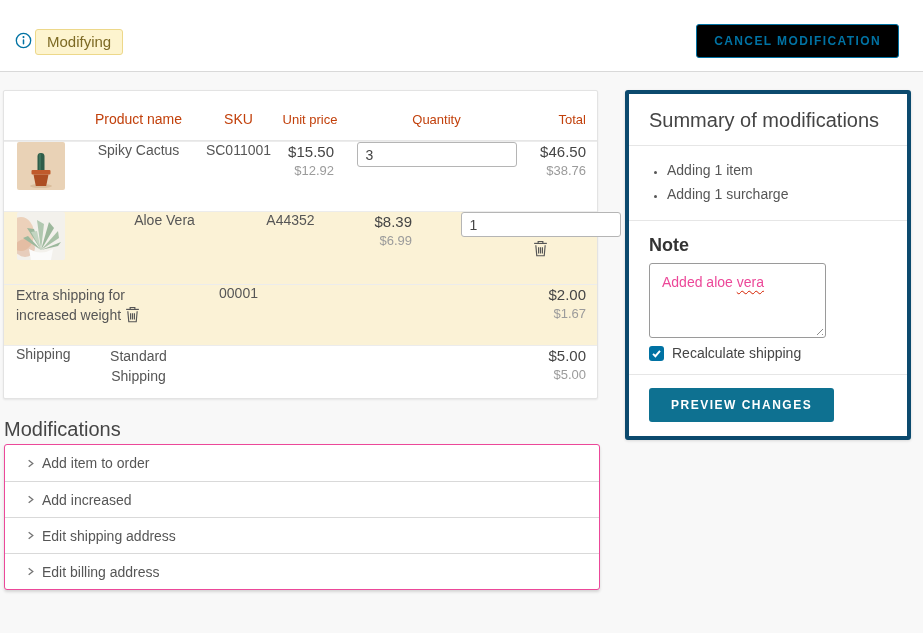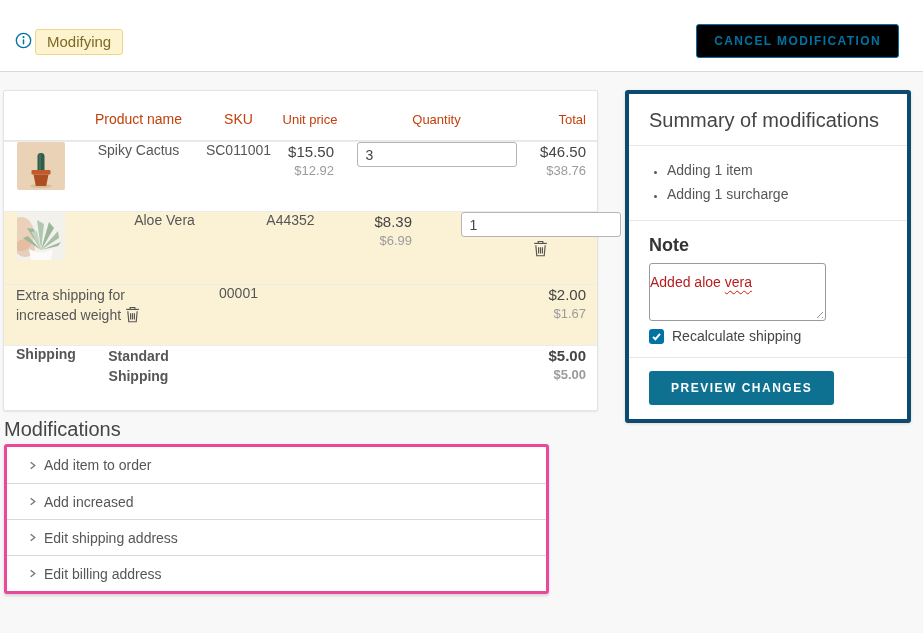--- a/index.html
+++ b/index.html
@@ -32,50 +32,50 @@
   .c-sku{width:85px;text-align:center;font-size:14px;}
   .c-unit{width:58px;text-align:right;padding-right:5px;}
   .c-unit.hdr{text-align:center;padding-right:0;}
   .c-qty{width:195px;text-align:center;}
   .c-total{width:65px;text-align:right;padding-right:13px;}
   .price-main{font-size:15px;color:#454545;line-height:20px;}
   .price-sub{font-size:13px;color:#9b9b9b;line-height:17px;}
   .r-product1{height:70px;}
   .r-product2{height:73px;background:var(--row-highlight);gap:26px;}
   .r-surcharge{height:61px;background:var(--row-highlight);}
-  .r-shipping{height:65px;font-weight:bold;}
+  .r-shipping{height:53px;}
   .thumb{width:48px;height:48px;border-radius:2px;display:block;}
   .qty-input{width:160px;height:25px;border:1px solid #b5b5b5;border-radius:3px;padding:1px 8px;
     font-size:14px;color:#454545;background:#fff;}
   .qty-stack{display:inline-flex;flex-direction:column;align-items:center;gap:3px;}
   .trash{width:15px;height:17px;cursor:pointer;display:inline-block;vertical-align:-3px;}
   .c-span2{width:192px;padding-left:12px;padding-right:8px;font-size:14px;line-height:20px;}
   .c-shiplabel{width:77px;padding-left:12px;font-size:14px;}
   .c-shipmethod{width:115px;text-align:center;font-size:14px;line-height:20px;}
 
   
   .mods-title{position:absolute;left:4px;top:418px;font-size:20px;font-weight:400;color:#454545;}
-  .accordion{position:absolute;left:4px;top:444px;width:545px;background:#fff;border:3px solid #ec4899;
+  .accordion{position:absolute;left:4px;top:444px;width:596px;background:#fff;border:1px solid #ec4899;
     border-radius:3px;box-shadow:0 2px 3px rgba(0,0,0,.14);}
   .acc-row{display:flex;align-items:center;height:36px;cursor:pointer;font-size:14px;color:#565656;}
   .acc-row + .acc-row{border-top:1px solid #d9d9d9;}
   .chev{width:11px;height:11px;margin:0 6px 0 20px;flex:none;}
 
   
   .panel{position:absolute;left:625px;top:90px;width:286px;background:#fff;border:4px solid #0c4a6e;
     border-radius:3px;box-shadow:0 1px 3px rgba(0,0,0,.12);}
   .panel-head{padding:15px 20px 13px;border-bottom:1px solid #e6e6e6;}
   .panel-title{font-size:20px;font-weight:400;color:#454545;}
   .panel-bullets{margin:12px 0 14px;padding-left:38px;}
   .panel-bullets li{font-size:14px;color:#565656;line-height:24px;}
   .panel-bullets li::marker{color:#565656;font-size:11px;}
   .note-section{border-top:1px solid #e6e6e6;padding:14px 20px 13px;}
   .note-label{font-size:18px;font-weight:bold;color:#333;margin-bottom:7px;}
-  .note-box{position:relative;width:177px;height:58px;border:1px solid #9a9a9a;border-radius:3px;
-    background:#fff;padding:10px 0;font-size:14px;color:#b91c1c;cursor:text;}
+  .note-box{position:relative;width:177px;height:75px;border:1px solid #9a9a9a;border-radius:3px;
+    background:#fff;padding:10px 12px;font-size:14px;color:#ec4899;cursor:text;}
   .misspelled{text-decoration:underline;text-decoration-style:wavy;
     text-decoration-color:var(--spellcheck-underline);text-decoration-thickness:1px;text-underline-offset:3px;}
   .resize-handle{position:absolute;right:2px;bottom:2px;width:9px;height:9px;
     background:repeating-linear-gradient(135deg,#8d8d8d 0 1px,transparent 1px 4px);
     clip-path:polygon(100% 0,100% 100%,0 100%);cursor:nwse-resize;}
   .check-row{display:flex;align-items:center;margin-top:7px;cursor:pointer;}
   .checkbox{width:15px;height:15px;border-radius:3px;background:var(--accent);display:flex;
     align-items:center;justify-content:center;flex:none;}
   .check-label{margin-left:8px;font-size:14px;color:#454545;}
   .panel-foot{border-top:1px solid #e6e6e6;padding:13px 20px 14px;}

